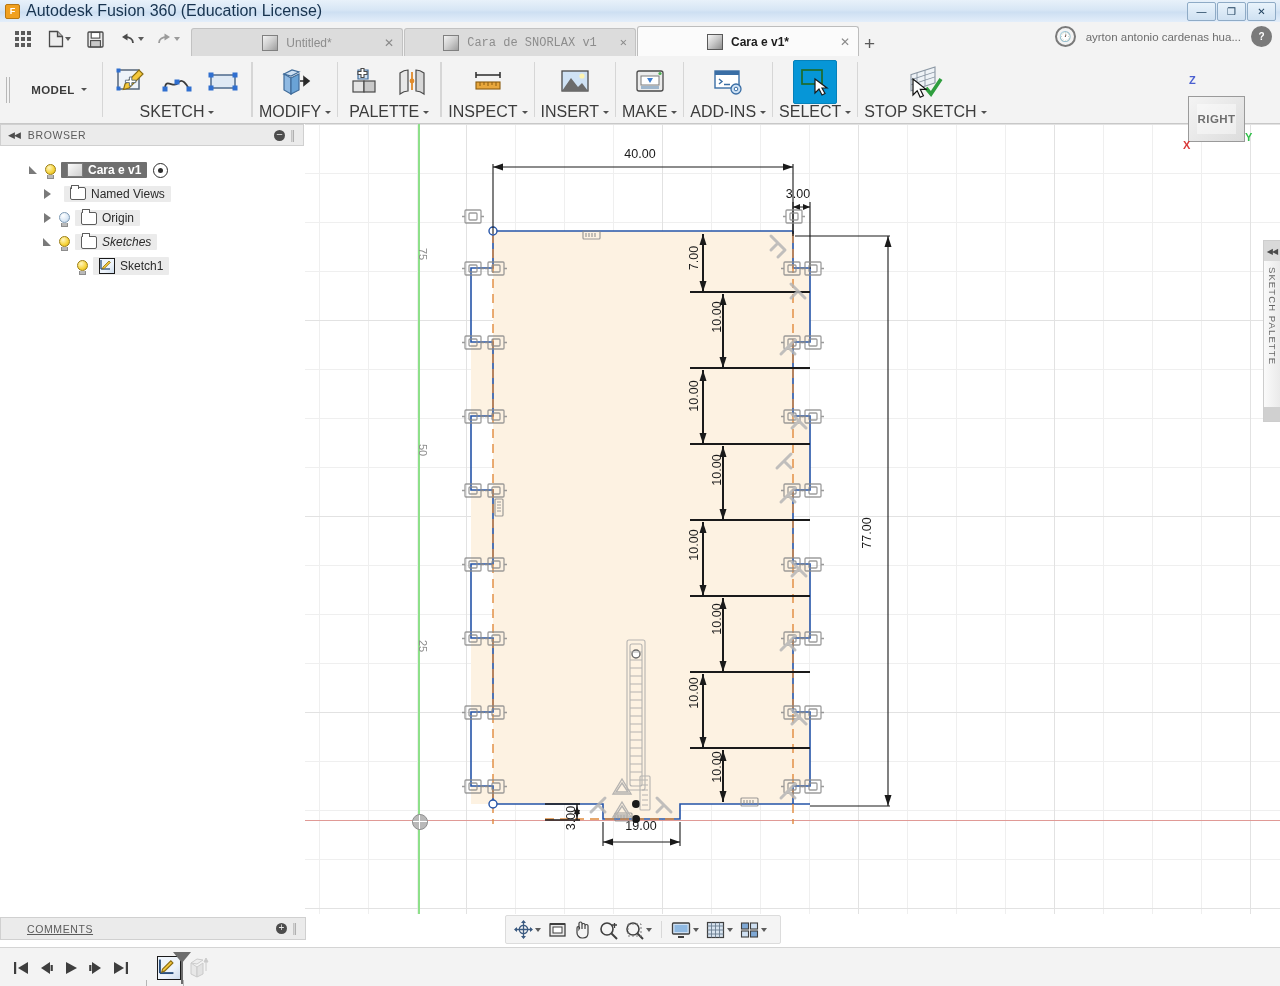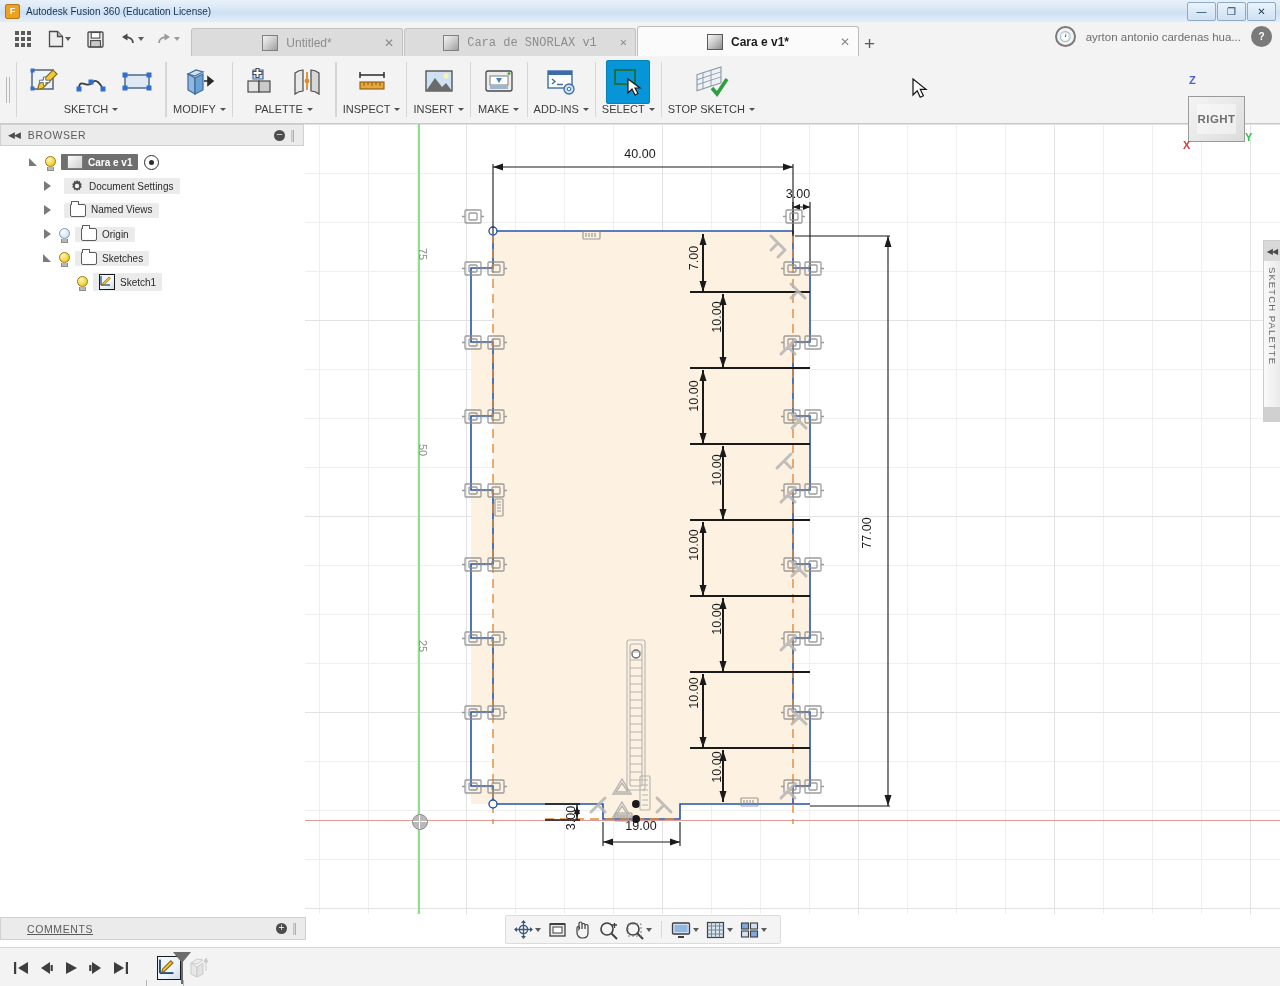--- a/index.html
+++ b/index.html
@@ -16,21 +16,21 @@
     position:absolute;left:0;top:0;width:1280px;height:22px;
     background:linear-gradient(to bottom,#e8f1fa 0%,#d7e6f5 45%,#cddff2 55%,#e3eefa 100%);
     border-bottom:1px solid #9fb8d2;
     display:flex;align-items:center;
   }
   .tb-icon{
     width:13px;height:13px;margin-left:5px;margin-right:6px;
     background:#f0a020;border:1px solid #b87712;border-radius:2px;
     font-size:9px;color:#fff;line-height:13px;text-align:center;font-weight:bold;
   }
-  .tb-title{font-size:10px;color:#17334f;}
+  .tb-title{font-size:16px;color:#17334f;}
   .win-btns{position:absolute;right:4px;top:2px;display:flex;gap:1px;}
   .win-btn{
     width:27px;height:17px;
     background:linear-gradient(to bottom,#e9f3fb,#cfe1f2);
     border:1px solid #8fabc6;border-radius:2px;
     display:flex;align-items:center;justify-content:center;
     font-size:10px;color:#20415e;
   }
 
   
@@ -88,38 +88,38 @@
   }
   .rib-sep{width:1px;background:#d6d6d6;margin:6px 0;}
   .rib-panel{display:flex;flex-direction:column;align-items:center;justify-content:flex-start;padding:4px 6px 0;}
   .rib-items{display:flex;align-items:flex-start;gap:2px;height:42px;}
   .rib-btn{
     width:42px;height:42px;display:flex;align-items:center;justify-content:center;
     border:1px solid transparent;border-radius:2px;
   }
   .rib-btn.sel{background:#0696d7;border-color:#0581ba;}
   .rib-label{
-    font-size:11px;color:#3c3c3c;display:flex;align-items:center;gap:4px;
+    font-size:16px;color:#3c3c3c;display:flex;align-items:center;gap:4px;
     white-space:nowrap;margin-top:1px;
   }
   .caret-sm{width:0;height:0;border-left:3px solid transparent;border-right:3px solid transparent;border-top:3.5px solid #505050;}
 
   
   .browser{
     position:absolute;left:0;top:124px;width:304px;
     background:transparent;
   }
   .panel-head{
     height:20px;background:#ebebeb;border:1px solid #d0d0d0;
     display:flex;align-items:center;font-size:10.5px;color:#5b5b5b;letter-spacing:.6px;
   }
   .panel-head .dblarrow{margin:0 8px 0 7px;font-size:9px;color:#4d4d4d;letter-spacing:-1px;}
   .panel-head .minus{margin-left:auto;margin-right:4px;width:11px;height:11px;border-radius:50%;background:#4d4d4d;color:#ebebeb;font-size:11px;line-height:9px;text-align:center;}
   .panel-head .grip{margin-right:6px;color:#9a9a9a;font-size:10px;}
-  .tree{padding-top:4px;font-size:10px;color:#2b2b2b;}
+  .tree{padding-top:4px;font-size:12px;color:#2b2b2b;margin-top:8px;}
   .node{display:flex;align-items:center;height:24px;padding-left:8px;}
   .tri{width:14px;height:14px;flex:0 0 auto;display:flex;align-items:center;justify-content:center;}
   .tri-right{width:0;height:0;border-top:5px solid transparent;border-bottom:5px solid transparent;border-left:7px solid #7a7a7a;}
   .tri-down{width:0;height:0;border-left:8px solid #7a7a7a;border-top:8px solid transparent;}
   .bulb{
     width:13px;height:13px;flex:0 0 auto;margin:0 4px;position:relative;
   }
   .bulb b{
     display:block;width:9px;height:9px;border-radius:50%;
     background:radial-gradient(circle at 35% 30%,#fff6c0,#f6d33a 60%,#d8ad14);
@@ -306,20 +306,24 @@
       <div class="acct-name">ayrton antonio cardenas hua...</div>
       <div class="circle-ico" style="background:#7a7a7a;color:#fff;border-color:#7a7a7a;">?</div>
     </div>
   </div>
 
   <div class="ribbon">
     <div class="ribbon-grip">
         <span></span>
         <span></span>
       </div>
+    <div class="ws-sel">
+      <span>MODEL</span>
+      <span class="caret-sm"></span>
+    </div>
     <div class="rib-sep"></div>
 
     <div class="rib-panel">
       <div class="rib-items">
         <div class="rib-btn">
           <svg width="32" height="30" viewBox="0 0 32 30">
               <rect x="3" y="3" width="21" height="19" fill="#eef3f9" stroke="#55667a" stroke-width="1.5"></rect>
               <rect x="1.5" y="1.5" width="4" height="4" fill="#2f6fd0"></rect>
               <rect x="1.5" y="19.5" width="4" height="4" fill="#2f6fd0"></rect>
               <path d="M10 17 24 3l4 4-14 14-5.5 1.5z" fill="#f4c83c" stroke="#8b6d12" stroke-width="1.2"></path>
@@ -525,34 +529,20 @@
           </span>
         <span class="nodelbl" style="display:flex;align-items:center;">
           <span class="icn-doc"></span>
           <span>Cara e v1</span>
         </span>
         <span class="radio-dot">
             <i></i>
           </span>
       </div>
 
-      <div class="node" style="padding-left:40px;">
-        <span class="tri">
-            <span class="tri-right"></span>
-          </span>
-        <span class="nodelbl" style="display:flex;align-items:center;margin-left:10px;">
-          <span class="icn-gear">
-            <svg width="14" height="14" viewBox="0 0 14 14">
-                <path d="M7 0.8l1 1.6 1.9-.4.4 1.9 1.6 1-1 1.6 1 1.6-1.6 1-.4 1.9-1.9-.4-1 1.6-1-1.6-1.9.4-.4-1.9-1.6-1 1-1.6-1-1.6 1.6-1 .4-1.9 1.9.4z" fill="#4f4f4f"></path>
-                <circle cx="7" cy="7" r="2.2" fill="#f3f3f3"></circle>
-              </svg>
-          </span>
-          <span>Document Settings</span>
-        </span>
-      </div>
 
       <div class="node" style="padding-left:40px;">
         <span class="tri">
             <span class="tri-right"></span>
           </span>
         <span class="nodelbl" style="display:flex;align-items:flex-start;margin-left:10px;">
           <span class="icn-folder"></span>
           <span>Named Views</span>
         </span>
       </div>
@@ -564,21 +554,21 @@
         <span class="bulb off">
             <b></b>
             <i></i>
           </span>
         <span class="nodelbl" style="display:flex;align-items:center;">
           <span class="icn-folder"></span>
           <span>Origin</span>
         </span>
       </div>
 
-      <div class="node" style="padding-left:40px;">
+      <div class="node" style="padding-left:40px;font-style:italic;">
         <span class="tri">
             <span class="tri-down"></span>
           </span>
         <span class="bulb">
             <b></b>
             <i></i>
           </span>
         <span class="nodelbl" style="display:flex;align-items:center;">
           <span class="icn-folder"></span>
           <span>Sketches</span>

